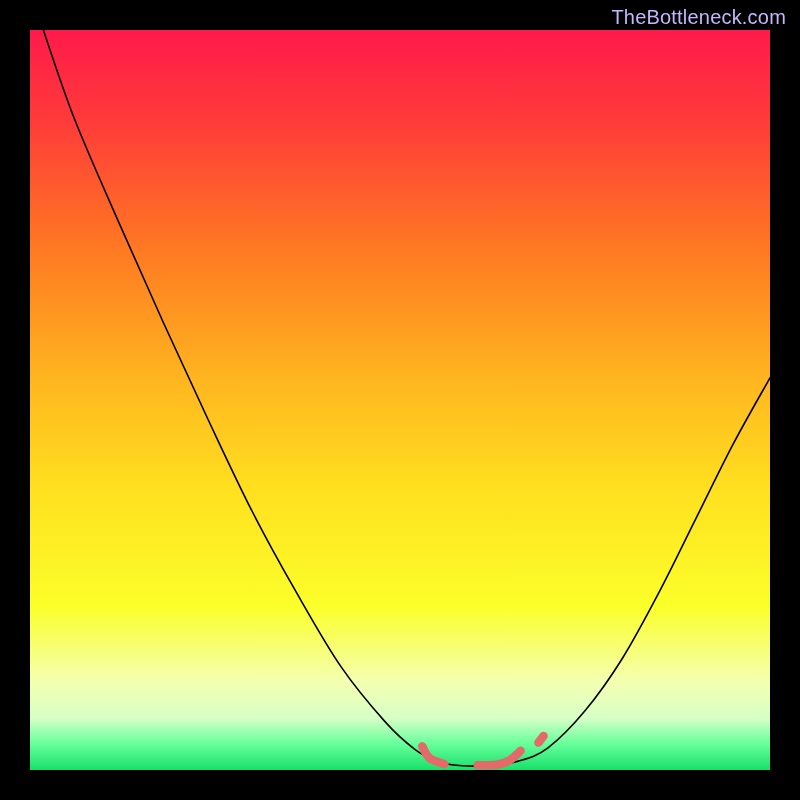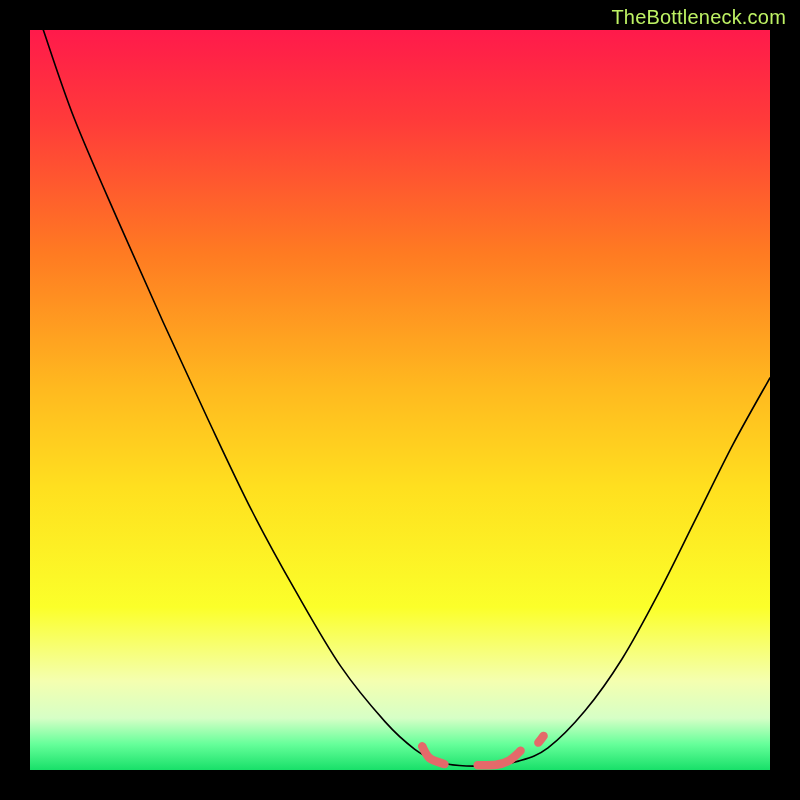--- a/index.html
+++ b/index.html
@@ -13,21 +13,21 @@
   .frame {
     position: relative;
     width: 800px;
     height: 800px;
     background: #000;
   }
   .watermark {
     position: absolute;
     top: 6px;
     right: 14px;
-    color: #bef264;
+    color: #c4b5fd;
     font-size: 20px;
     font-weight: 500;
     letter-spacing: 0.2px;
     z-index: 5;
   }
   .plot {
     position: absolute;
     left: 30px;
     top: 30px;
     width: 740px;

